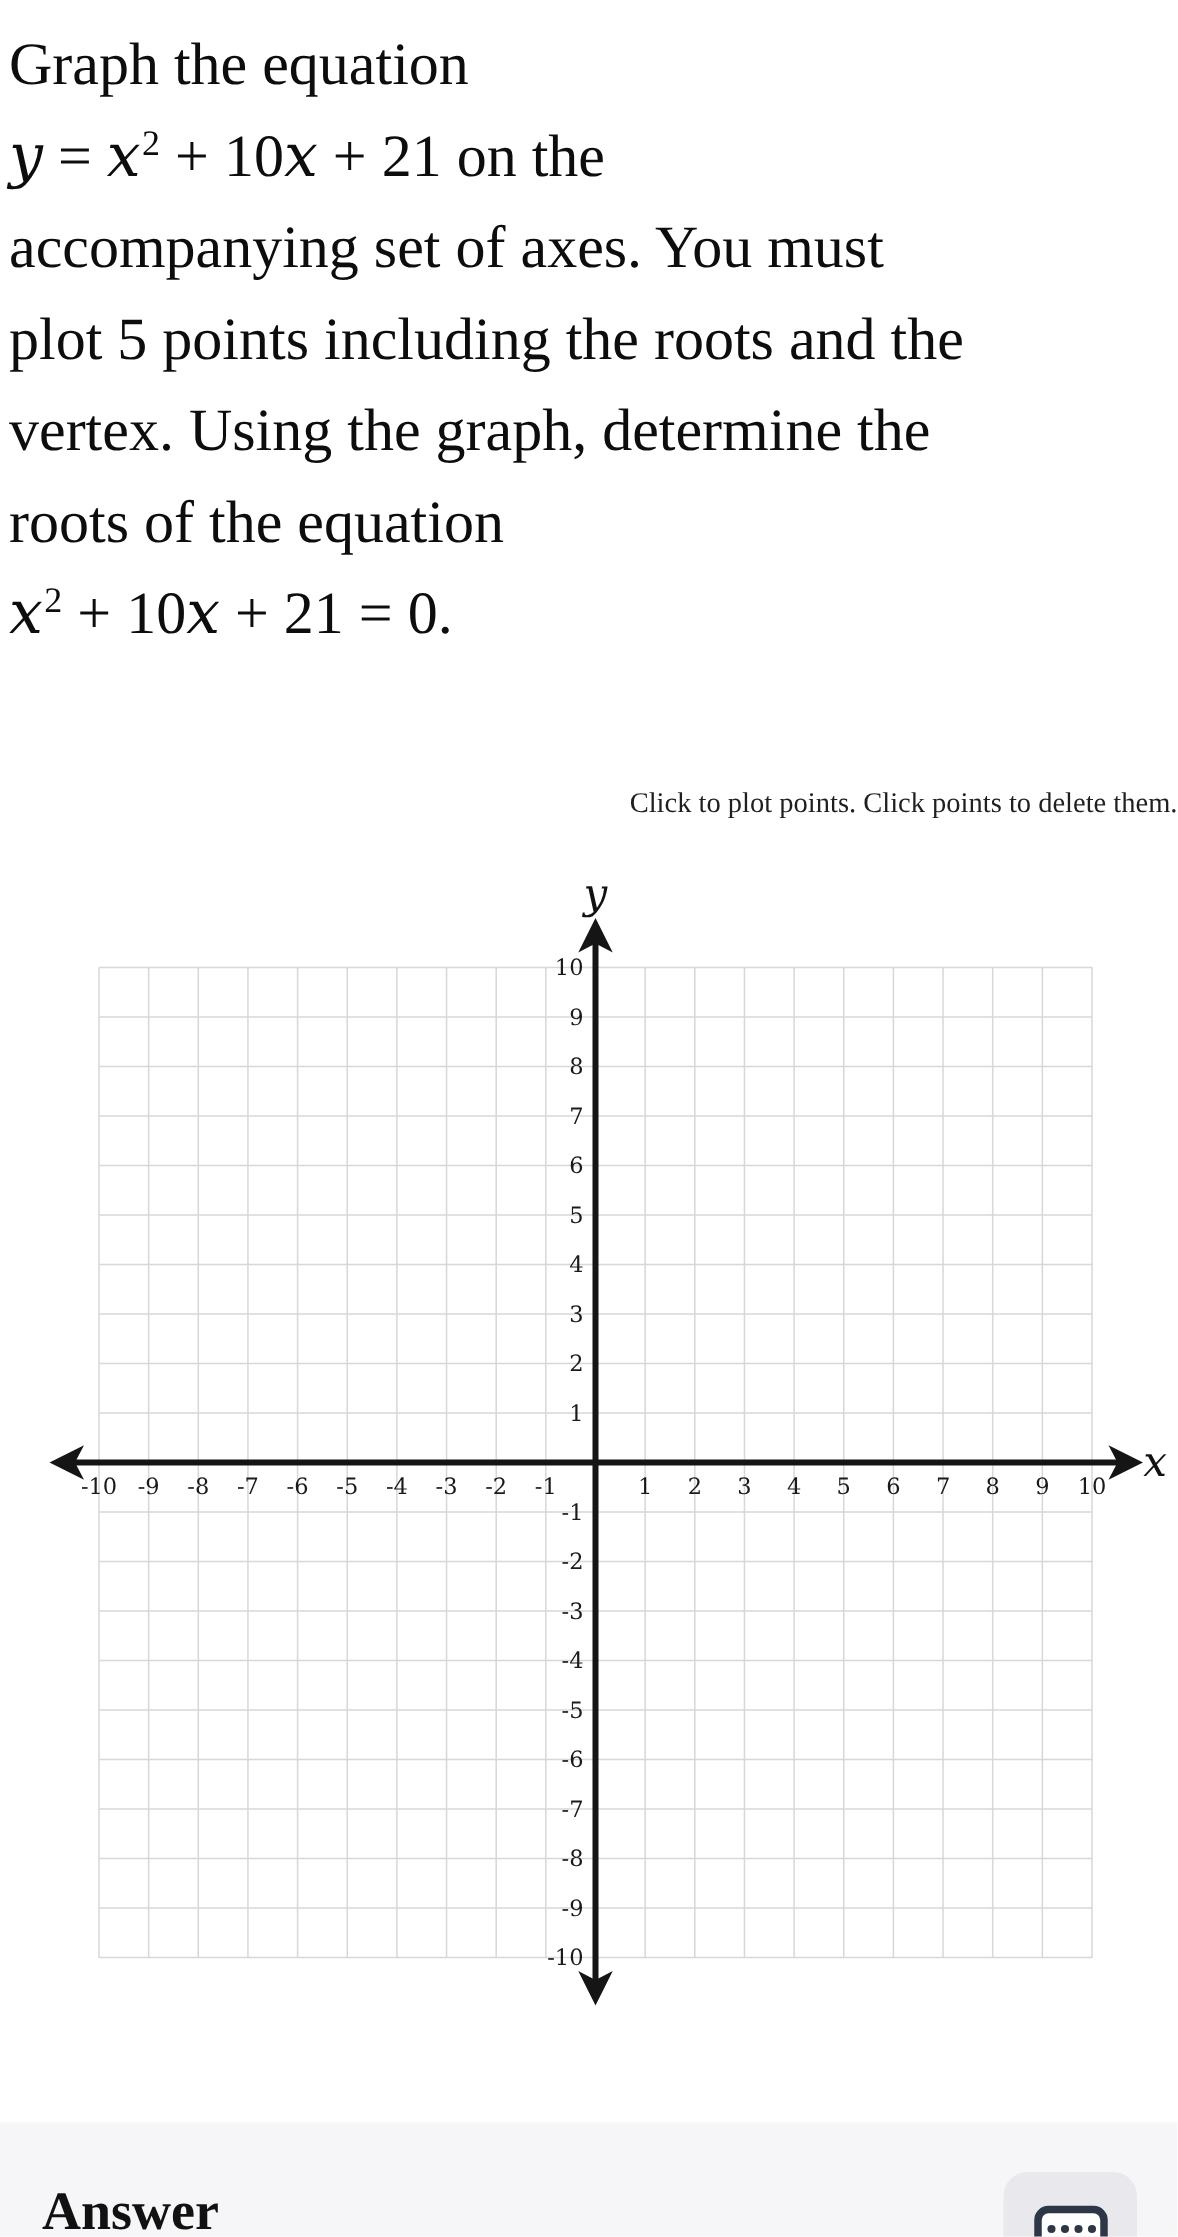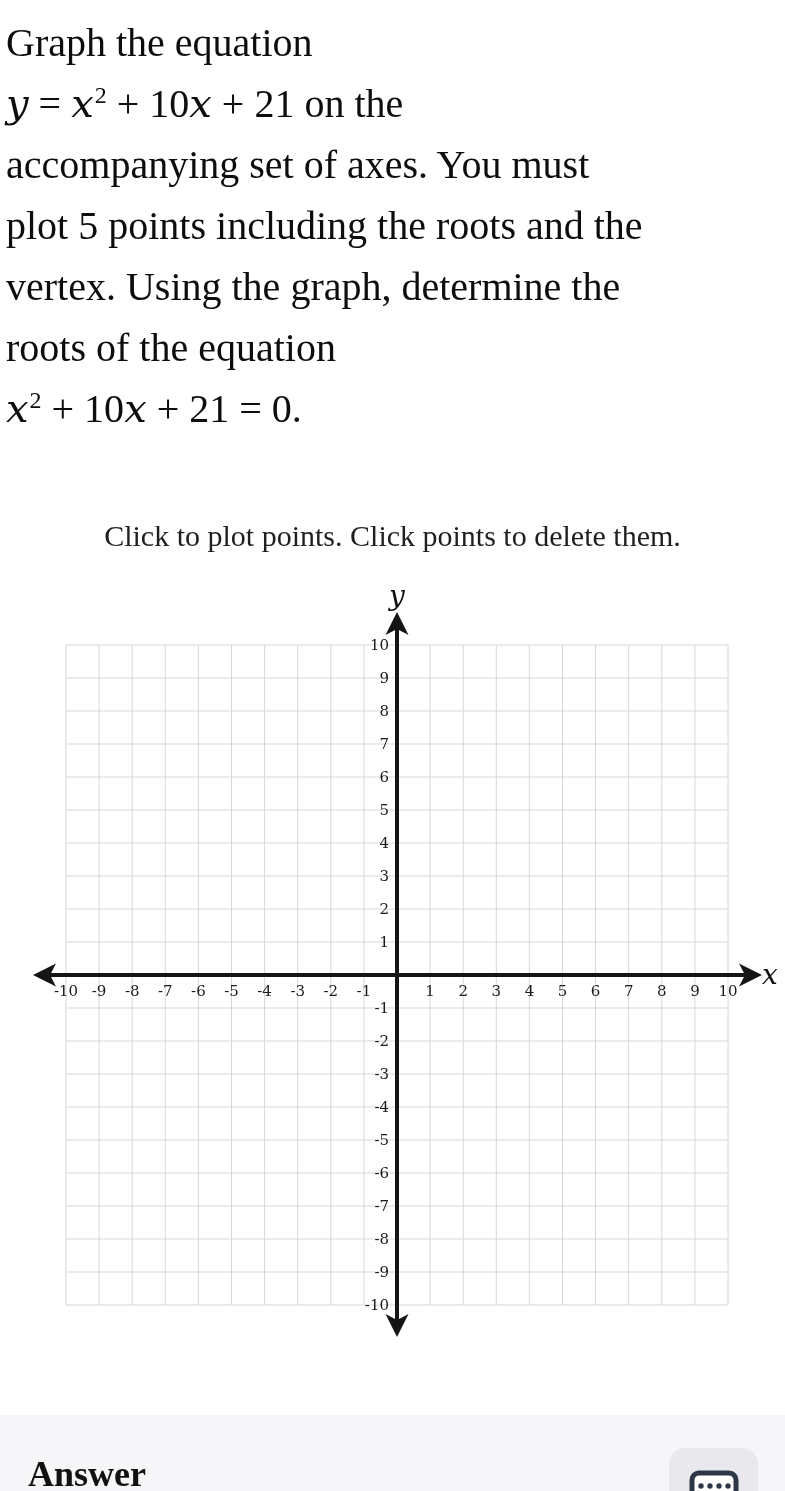--- a/index.html
+++ b/index.html
@@ -7,22 +7,22 @@
     width:785px;height:1491px;position:relative;overflow:hidden;
     background:#ffffff;font-family:"Liberation Serif",serif;color:#0d0d0d;
   }
   
   .problem{position:absolute;left:6px;top:12px;width:820px;}
   .pline{display:block;height:61px;line-height:61px;font-size:40px;white-space:nowrap;}
   .pline .mvar{font-style:italic;font-family:"DejaVu Serif","Liberation Serif",serif;}
   .pline sup{font-size:0.6em;line-height:0;vertical-align:super;margin-left:1px;}
   
   .instruction{
-    position:absolute;top:518px;left:0;width:785px;text-align:center;
-    font-size:30px;line-height:36px;color:#1f1f1f;
+    position:absolute;top:518px;left:0;width:785px;text-align:right;
+    font-size:19px;line-height:36px;color:#1f1f1f;
   }
   
   svg.graph{position:absolute;left:0;top:575px;}
   .tick{font-family:"DejaVu Serif","Liberation Serif",serif;font-size:15px;fill:#1a1a1a;}
   .axis-letter{font-family:"DejaVu Serif","Liberation Serif",serif;font-style:italic;font-size:28px;fill:#111;}
   
   .answer-bar{
     position:absolute;left:0;top:1415px;width:785px;height:110px;
     background:#f6f6f8;
   }

